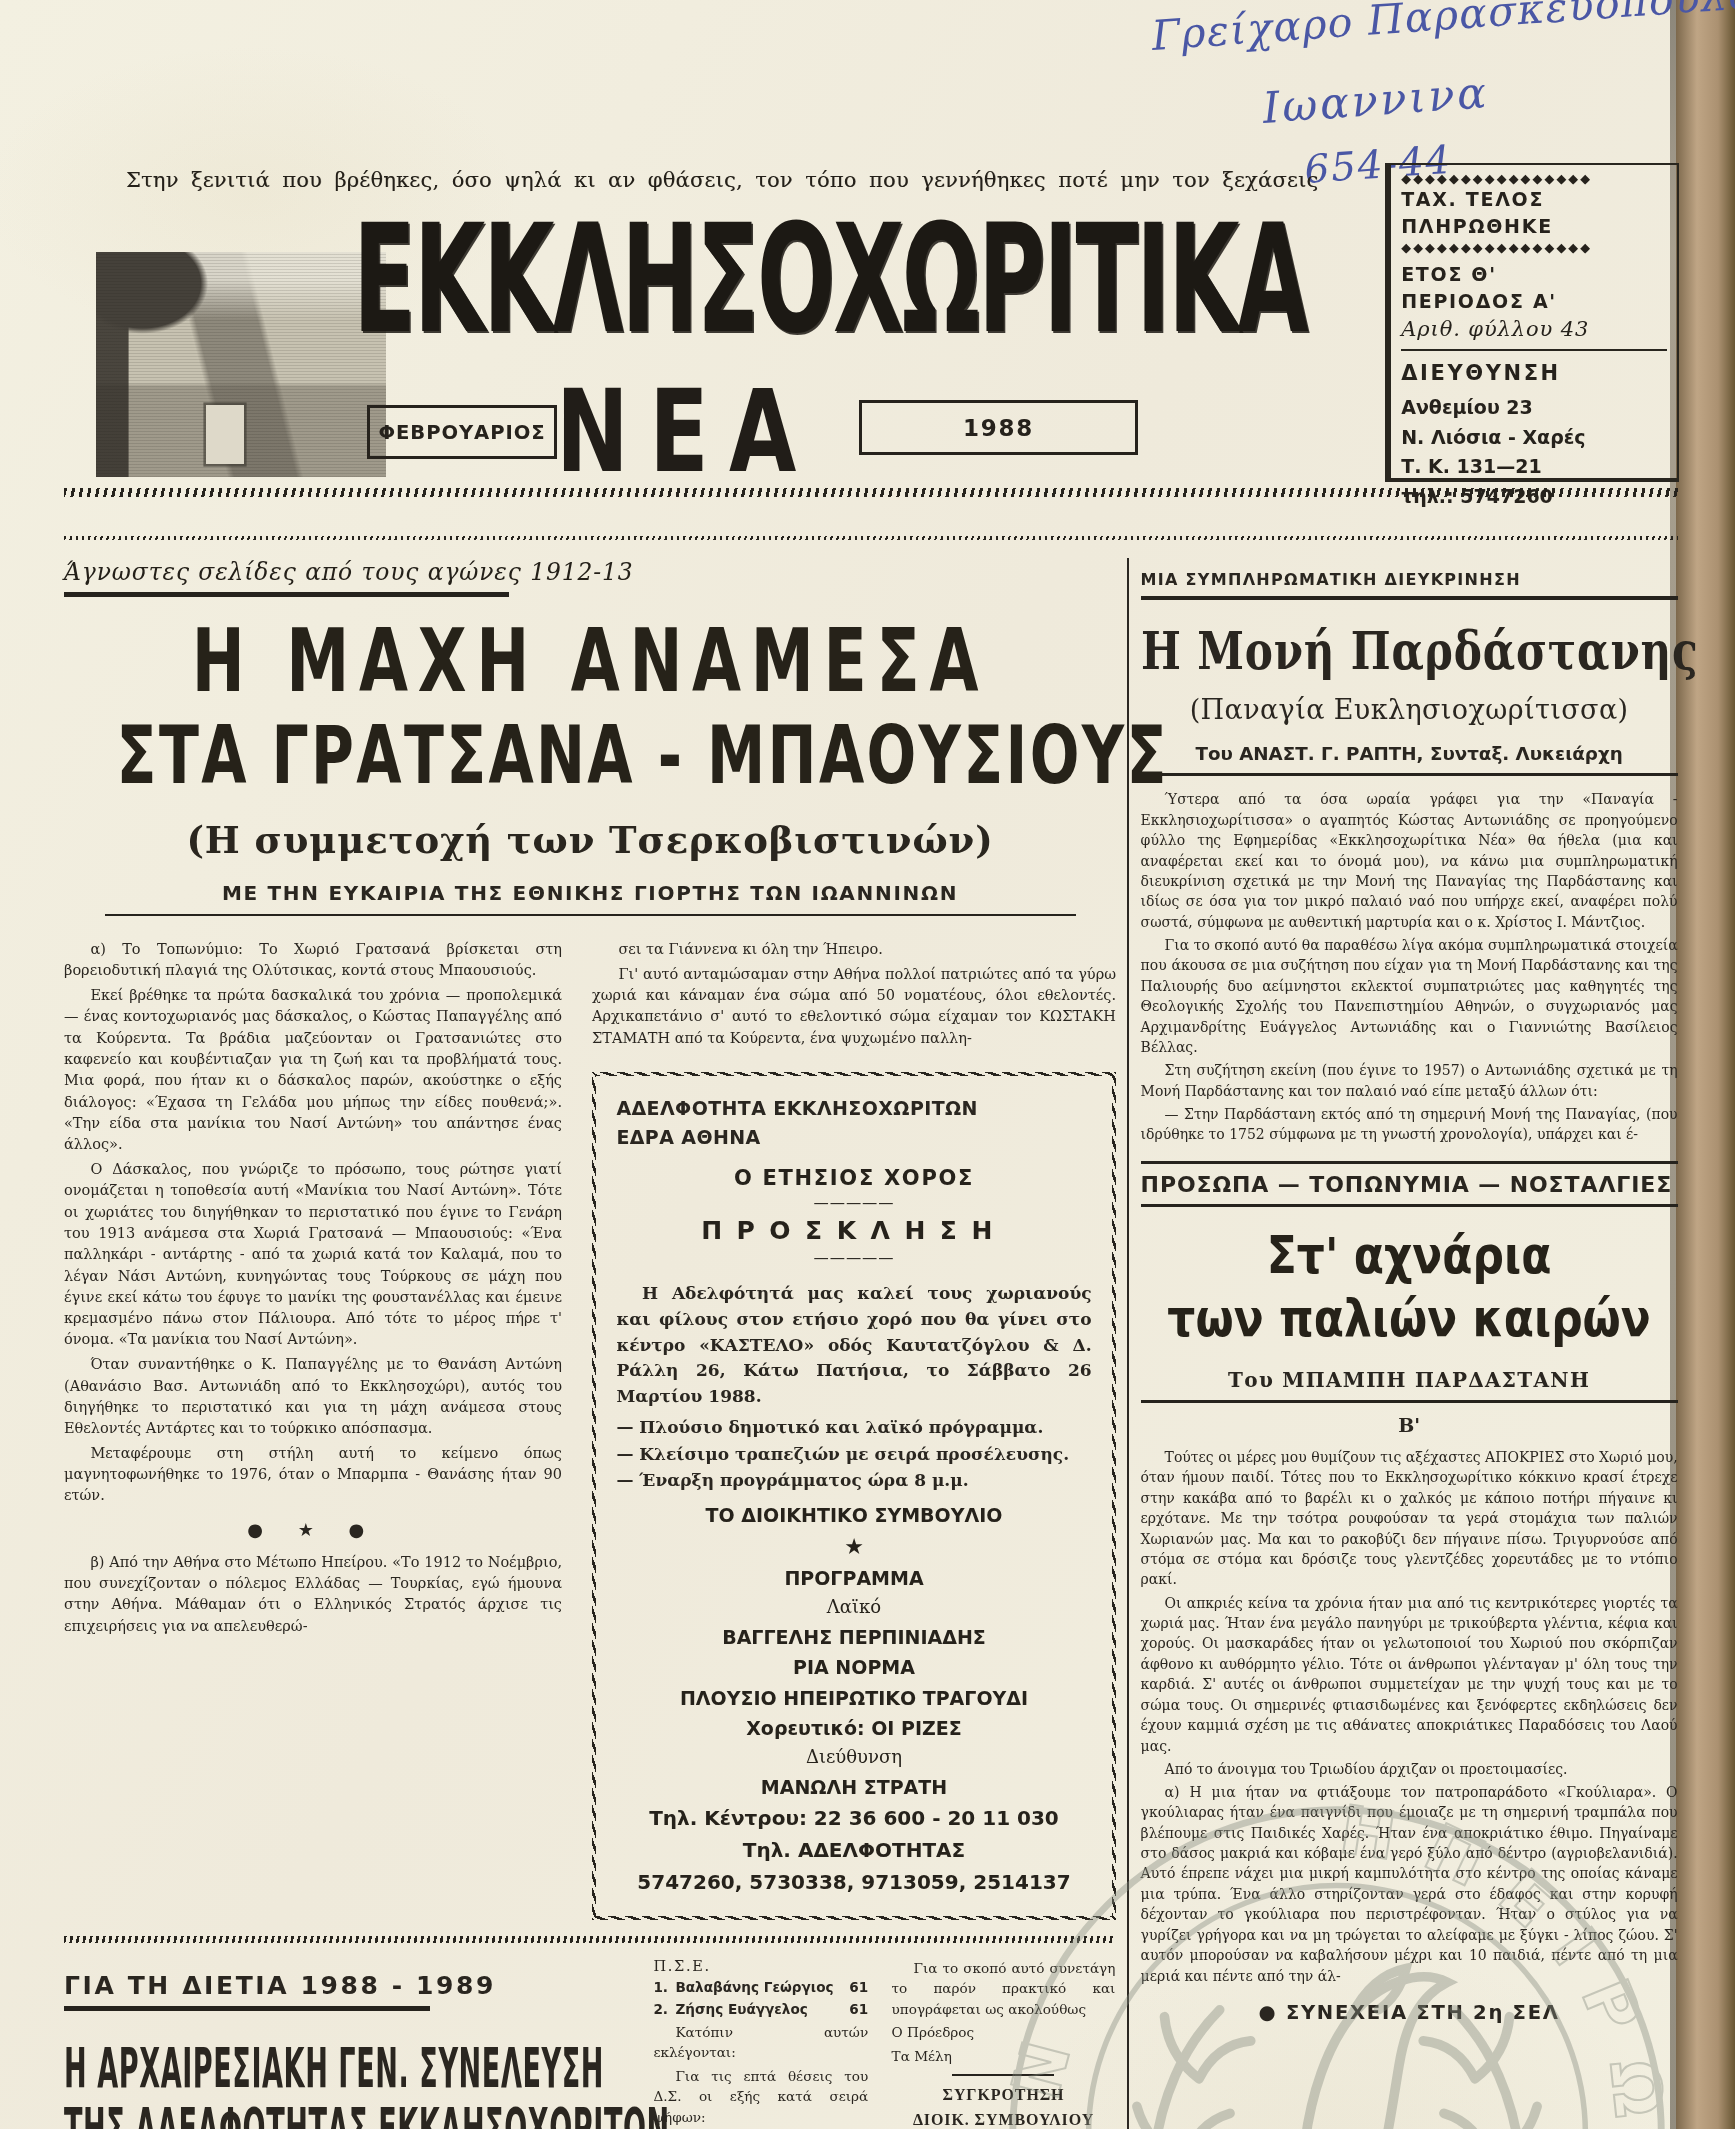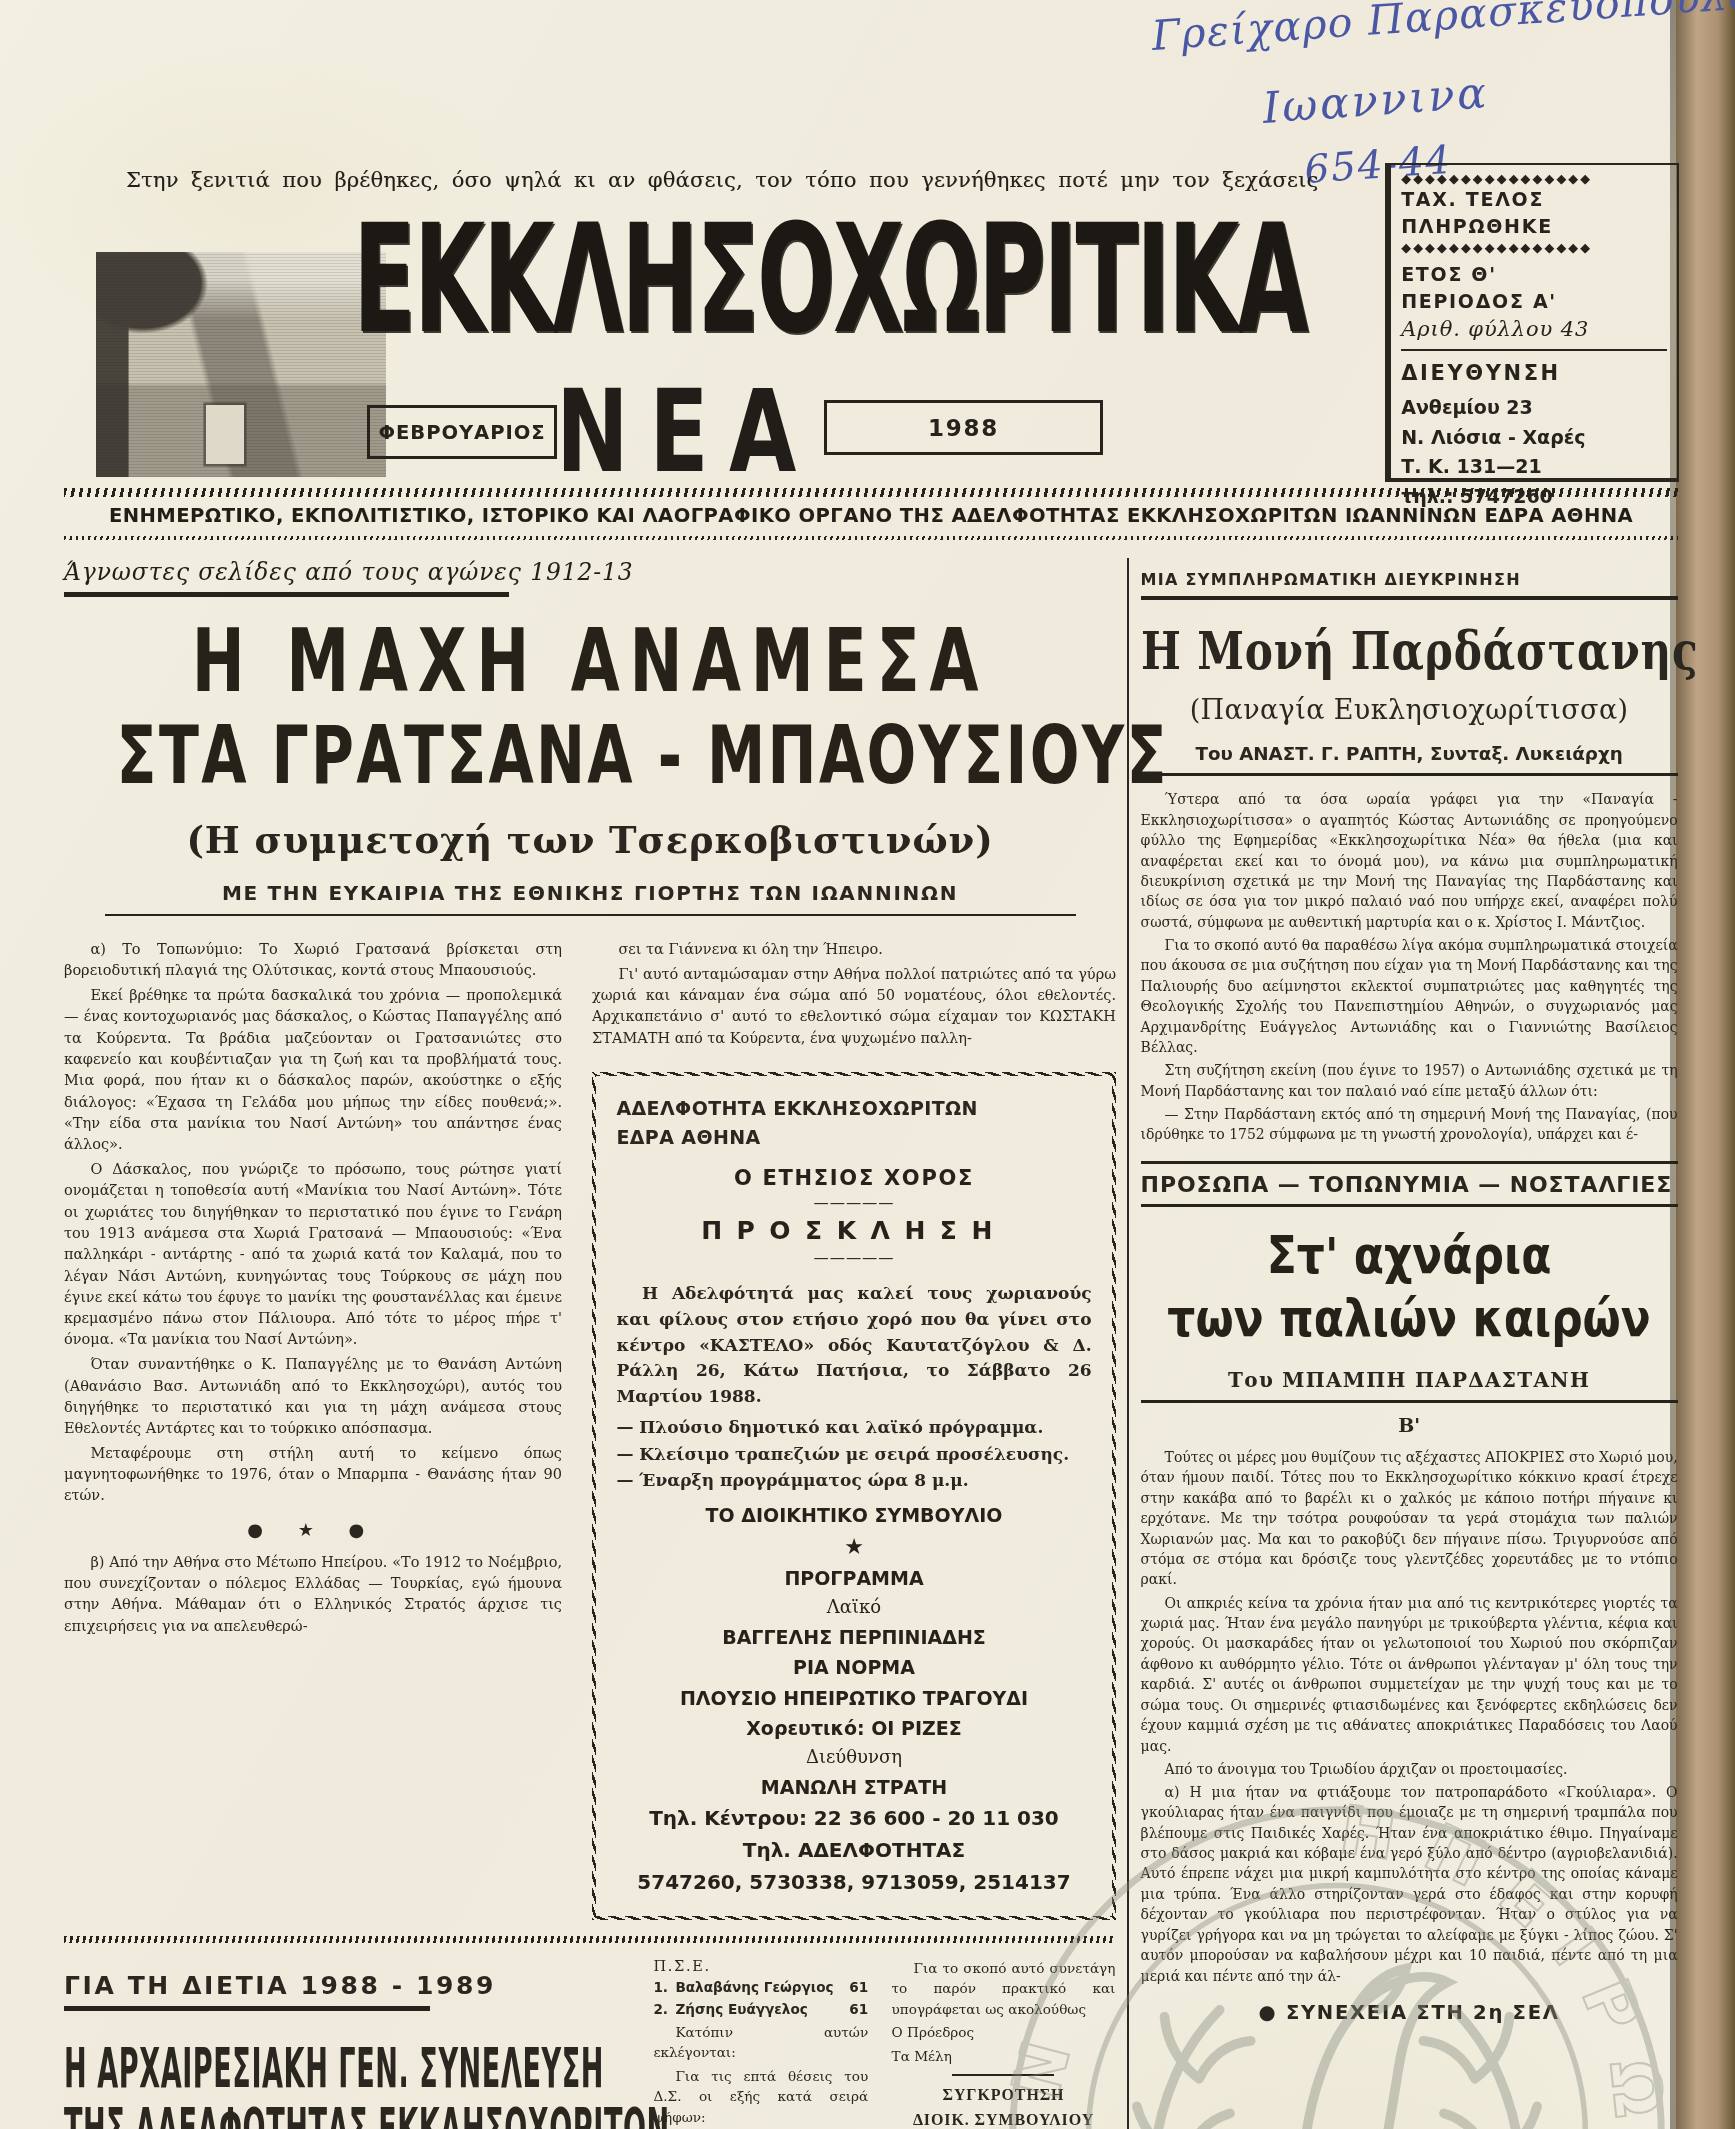--- a/index.html
+++ b/index.html
@@ -31,21 +31,21 @@
       radial-gradient(ellipse 106px 81px at 16% 14%, #45413a 55%, transparent 62%),
       linear-gradient(90deg, rgba(52,48,42,.85) 0 11%, transparent 11.5%),
       linear-gradient(180deg, rgba(235,232,220,.8) 0 12%, transparent 30%),
       linear-gradient(76deg, transparent 38%, rgba(95,90,80,.55) 40% 58%, transparent 60%),
       linear-gradient(180deg, transparent 58%, rgba(120,114,101,.5) 60% 100%);}
   .photo:after{content:"";position:absolute;left:38%;bottom:6%;width:13%;height:26%;background:#ded9c9;box-shadow:0 0 0 2.6px rgba(60,56,48,.6);}
   .np-title{position:absolute;left:353px;top:192px;font-family:"DejaVu Sans",sans-serif;font-weight:bold;font-size:106px;letter-spacing:-2.6px;color:#1c1914;transform:scale(.87,1.42);transform-origin:left top;text-shadow:1.7px 1.3px 0 rgba(28,25,20,.85);white-space:nowrap;}
   .np-nea{position:absolute;left:556px;top:366px;font-family:"DejaVu Sans",sans-serif;font-weight:bold;font-size:87px;letter-spacing:20.4px;color:#211d18;transform:scaleY(1.3);transform-origin:left top;}
   .datebox{position:absolute;border:3px solid #26221c;display:flex;align-items:center;justify-content:center;font-family:"DejaVu Sans",sans-serif;font-weight:bold;color:#26221c;}
   .datebox.month{left:367px;top:405px;width:184px;height:48px;font-size:19.6px;letter-spacing:0.9px;}
-  .datebox.year{left:824px;top:400px;width:273px;height:49px;font-size:23px;letter-spacing:1.7px;}
+  .datebox.year{left:859px;top:400px;width:273px;height:49px;font-size:23px;letter-spacing:1.7px;}
 
   
   .infobox{position:absolute;left:1385px;top:163px;width:294px;height:319px;border:2.6px solid #29261f;border-left-width:6.8px;border-bottom-width:4.3px;box-sizing:border-box;padding:6px 10.2px;font-family:"DejaVu Sans",sans-serif;color:#26221c;}
   .orn{font-size:12.8px;letter-spacing:2.1px;white-space:nowrap;overflow:hidden;color:#26221c;}
   .ib-b{font-weight:bold;font-size:19px;letter-spacing:1.7px;line-height:1.42;}
   .ib-issue{font-family:"DejaVu Serif",serif;font-style:italic;font-size:21px;letter-spacing:0.9px;margin-top:2.6px;}
   .ib-rule{height:2.1px;background:#29261f;margin:7.7px 0 6px;}
   .ib-c{font-weight:bold;font-size:19px;line-height:1.55;}
   .ib-c.hd{font-size:21px;letter-spacing:2.6px;margin-bottom:3.4px;}
 
@@ -162,21 +162,20 @@
     <div class="ib-issue">Αριθ. φύλλου 43</div>
     <div class="ib-rule"></div>
     <div class="ib-c hd">ΔΙΕΥΘΥΝΣΗ</div>
     <div class="ib-c">Ανθεμίου 23</div>
     <div class="ib-c">Ν. Λιόσια - Χαρές</div>
     <div class="ib-c">Τ. Κ. 131—21</div>
     <div class="ib-c">τηλ.: 5747260</div>
   </div>
 
   <div class="zig z1"></div>
-  <div class="orgline">ΕΝΗΜΕΡΩΤΙΚΟ, ΕΚΠΟΛΙΤΙΣΤΙΚΟ, ΙΣΤΟΡΙΚΟ ΚΑΙ ΛΑΟΓΡΑΦΙΚΟ ΟΡΓΑΝΟ ΤΗΣ ΑΔΕΛΦΟΤΗΤΑΣ ΕΚΚΛΗΣΟΧΩΡΙΤΩΝ ΙΩΑΝΝΙΝΩΝ ΕΔΡΑ ΑΘΗΝΑ</div>
   <div class="zig z2"></div>
 
   <div class="content">
 
     <div class="left-zone">
 
       <div>
         <div class="kicker">Άγνωστες σελίδες από τους αγώνες 1912-13</div>
         <div class="krule"></div>
         <div class="h1a">Η ΜΑΧΗ ΑΝΑΜΕΣΑ</div>

